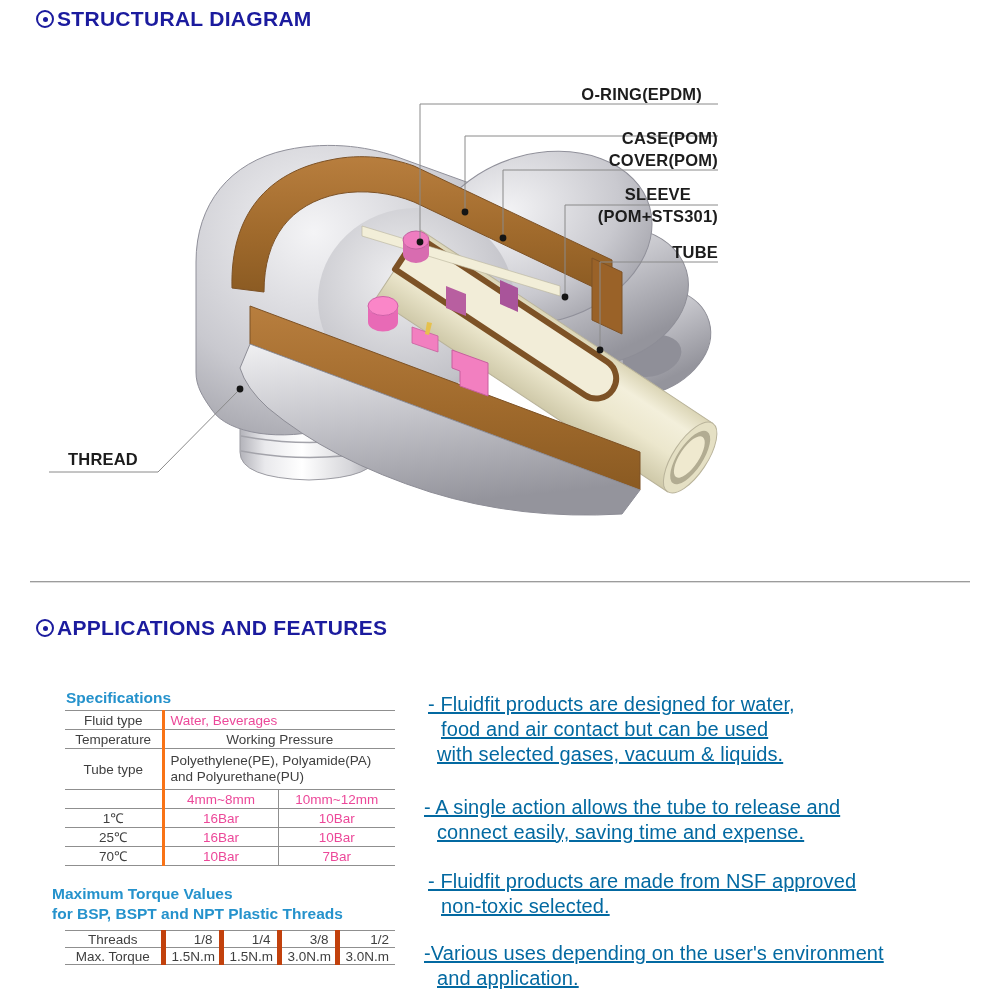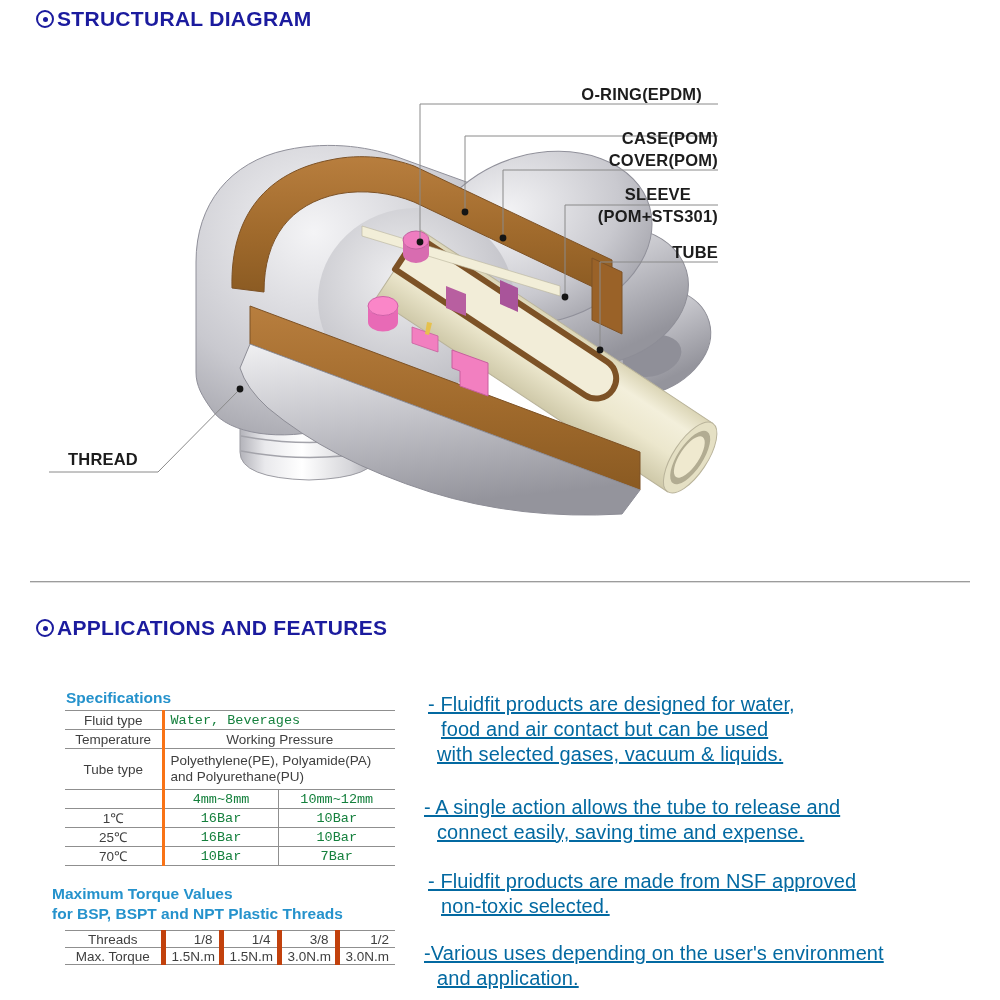--- a/index.html
+++ b/index.html
@@ -25,21 +25,21 @@
   .divider{position:absolute;left:30px;top:581px;width:940px;height:1px;background:#9c9c9c;border-bottom:1px solid #dcdcdc;}
   .subttl{position:absolute;color:#2592cc;font-size:15.5px;font-weight:bold;line-height:20px;white-space:nowrap;}
   table.datatable{position:absolute;border-collapse:collapse;table-layout:fixed;font-size:13.5px;color:#3f3f3f;background:#fff;}
   table.datatable td{border-top:1px solid #8f8f8f;padding:0 6px;vertical-align:middle;}
   #spec-table{left:65px;top:710px;width:330px;border-bottom:1px solid #8f8f8f;}
   #spec-table td{height:18px;}
   #spec-table td.tall{height:36px;line-height:16px;white-space:pre-line;padding:2px 6px;}
   td.c1{text-align:center;border-right:3px solid #f97316;}
   td.mid{border-right:1px solid #8f8f8f;margin-top:36px;}
   td.ctr{text-align:center;}
-  .blue{color:#15803d;font-family:Liberation Mono, monospace;}
+  .blue{color:#ec4899;}
   #torque-table{left:65px;top:930px;width:330px;border-bottom:1px solid #8f8f8f;}
   #torque-table td{height:16px;}
   #torque-table td.val{border-left:5px solid #c2410c;text-align:right;}
   .bullet{position:absolute;font-size:20px;color:#0369a1;line-height:25px;letter-spacing:.1px;white-space:nowrap;text-decoration:underline;}
   .bullet .cont{padding-left:13px;}
   .bullet .cont2{padding-left:9px;}
 </style>
 </head>
 <body>
 

